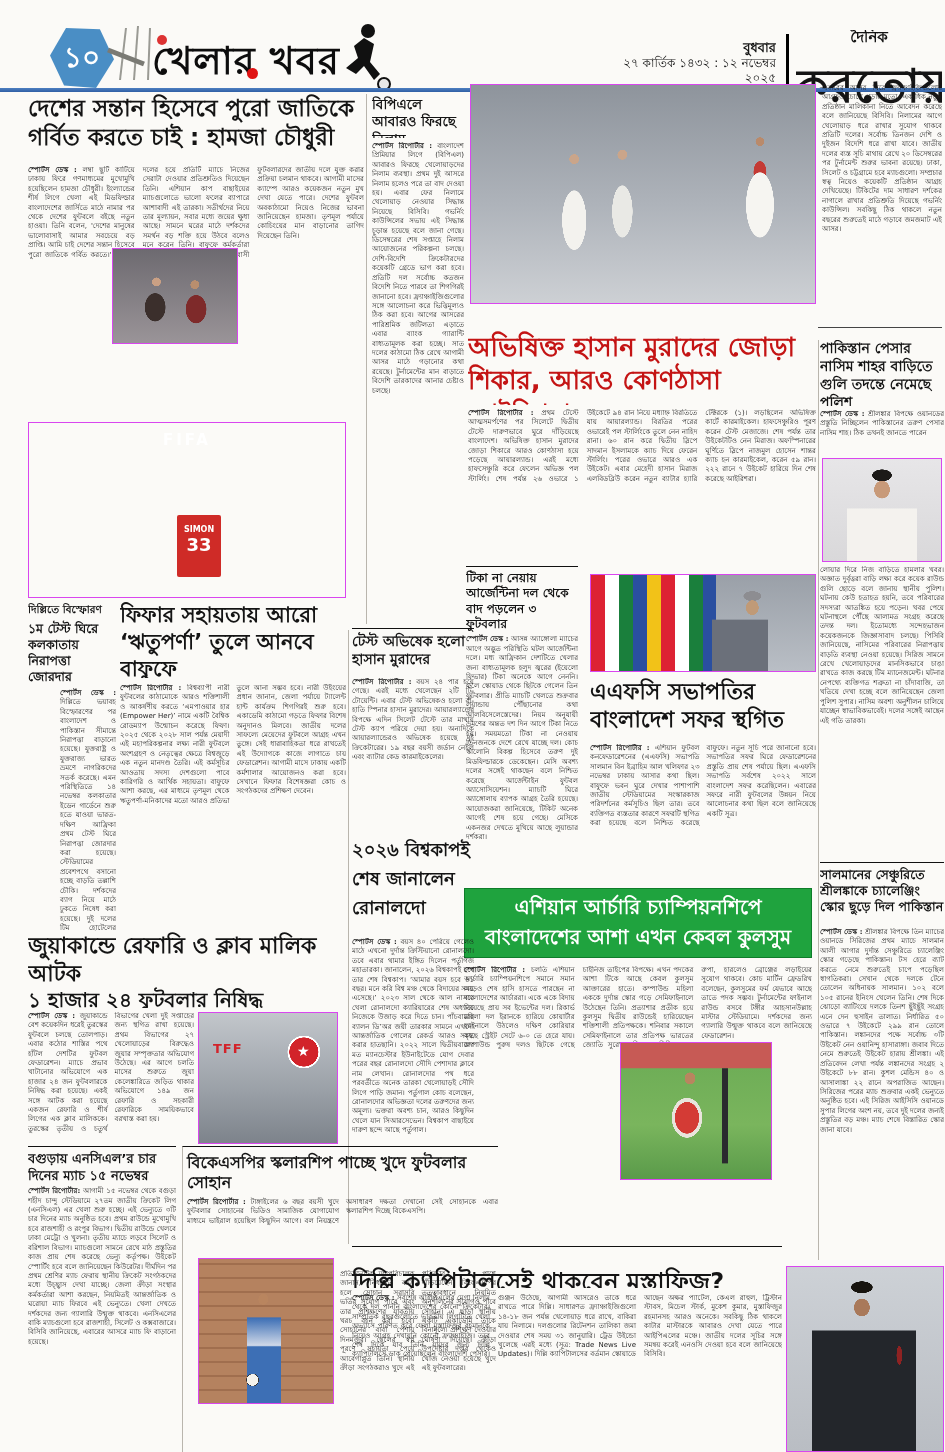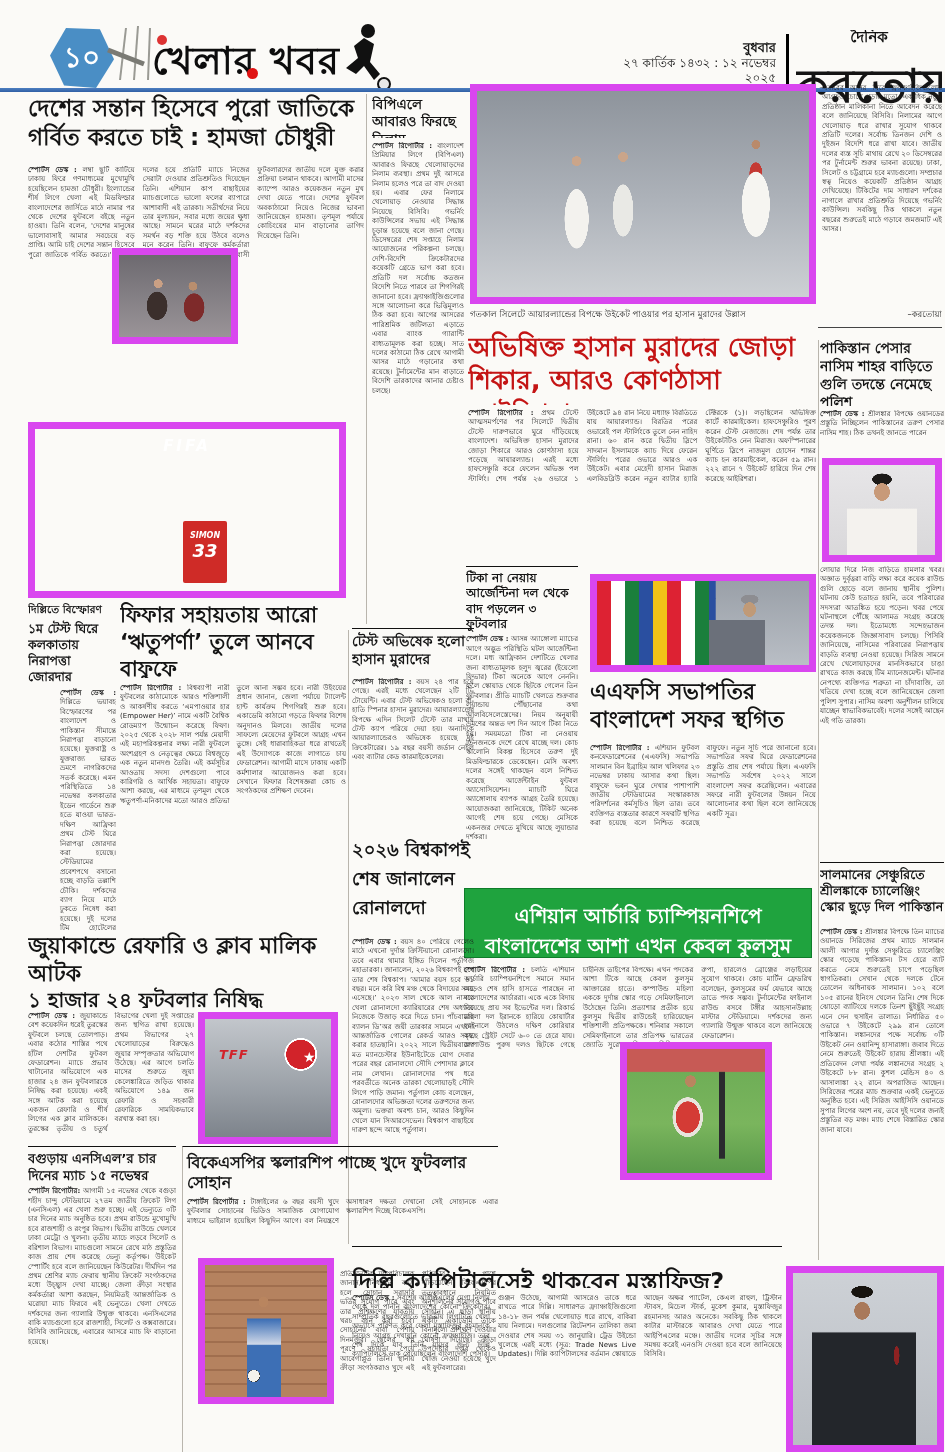--- a/index.html
+++ b/index.html
@@ -23,21 +23,21 @@
   .bt b{font-weight:700;}
   .c2{column-count:2;column-gap:7px;}
   .c3{column-count:3;column-gap:8px;}
   .cap{font-size:8.5px;color:#222;display:flex;justify-content:space-between;}
   .rule-t{border-top:1px solid #111;}
   .rule{background:#444;}
   .vrule{background:#b9b5ad;}
   .greenbox{background:#1fa33e;border:1px solid #0e7d2a;color:#fff;font-weight:900;
             text-align:center;line-height:1.5;}
   
-  .ph{border:7px solid #d946ef;font-style:italic;}
+  .ph{border:1px solid #d946ef;}
   .ph-cricket{background:
       radial-gradient(26px 64px at 30% 62%,#f3f2ee 0 46%,transparent 47%),
       radial-gradient(22px 56px at 44% 58%,#e9e9e5 0 46%,transparent 47%),
       radial-gradient(10px 10px at 30% 34%,#caa58a 0 48%,transparent 50%),
       radial-gradient(10px 10px at 44% 32%,#caa58a 0 48%,transparent 50%),
       radial-gradient(30px 70px at 84% 55%,#f6f5f1 0 46%,transparent 47%),
       radial-gradient(9px 9px at 84% 26%,#b98a6b 0 48%,transparent 50%),
       radial-gradient(14px 24px at 84% 40%,#c43a34 0 45%,transparent 47%),
       linear-gradient(180deg,#8e949c 0%,#aeb3ba 55%,#cdd0d4 100%);}
   .ph-hamza{background:
@@ -154,24 +154,20 @@
   </div>
   <div class="abs bt" style="left:372px;top:142px;width:92px;height:482px;">
     <b>স্পোর্টস রিপোর্টার :</b>
     <span>বাংলাদেশ প্রিমিয়ার লিগে (বিপিএল) আবারও ফিরছে খেলোয়াড়দের নিলাম ব্যবস্থা। প্রথম দুই আসরে নিলাম হলেও পরে তা বাদ দেওয়া হয়। এবার ফের নিলামে খেলোয়াড় নেওয়ার সিদ্ধান্ত নিয়েছে বিসিবি। গভর্নিং কাউন্সিলের সভায় এই সিদ্ধান্ত চূড়ান্ত হয়েছে বলে জানা গেছে। ডিসেম্বরের শেষ সপ্তাহে নিলাম আয়োজনের পরিকল্পনা চলছে। দেশি-বিদেশি ক্রিকেটারদের কয়েকটি গ্রেডে ভাগ করা হবে। প্রতিটি দল সর্বোচ্চ কতজন বিদেশি নিতে পারবে তা শিগগিরই জানানো হবে। ফ্র্যাঞ্চাইজিগুলোর সঙ্গে আলোচনা করে ভিত্তিমূল্যও ঠিক করা হবে। আগের আসরের পারিশ্রমিক জটিলতা এড়াতে এবার ব্যাংক গ্যারান্টি বাধ্যতামূলক করা হচ্ছে। সাত দলের কাঠামো ঠিক রেখে আগামী আসর মাঠে গড়ানোর কথা রয়েছে। টুর্নামেন্টের মান বাড়াতে বিদেশি তারকাদের আনার চেষ্টাও চলছে।</span>
   </div>
 
   <div class="abs ph ph-cricket" style="left:470px;top:84px;width:346px;height:220px;"></div>
   <div class="abs bt" style="left:822px;top:84px;width:120px;height:218px;">
     <span>এবারের আসর ঘিরে ফ্র্যাঞ্চাইজিগুলোর আগ্রহও চোখে পড়ার মতো। একাধিক নতুন প্রতিষ্ঠান মালিকানা নিতে আবেদন করেছে বলে জানিয়েছে বিসিবি। নিলামের আগে খেলোয়াড় ধরে রাখার সুযোগ থাকবে প্রতিটি দলের। সর্বোচ্চ তিনজন দেশি ও দুইজন বিদেশি ধরে রাখা যাবে। জাতীয় দলের ব্যস্ত সূচি মাথায় রেখে ২০ ডিসেম্বরের পর টুর্নামেন্ট শুরুর ভাবনা রয়েছে। ঢাকা, সিলেট ও চট্টগ্রামে হবে ম্যাচগুলো। সম্প্রচার স্বত্ব নিয়েও কয়েকটি প্রতিষ্ঠান আগ্রহ দেখিয়েছে। টিকিটের দাম সাধারণ দর্শকের নাগালে রাখার প্রতিশ্রুতি দিয়েছে গভর্নিং কাউন্সিল। সবকিছু ঠিক থাকলে নতুন বছরের শুরুতেই মাঠে গড়াবে জমজমাট এই আসর।</span>
   </div>
-  <div class="abs cap" style="left:470px;top:308px;width:472px;height:14px;">
-    <span>গতকাল সিলেটে আয়ারল্যান্ডের বিপক্ষে উইকেট পাওয়ার পর হাসান মুরাদের উল্লাস</span>
-    <span>–করতোয়া</span>
-  </div>
   <div class="abs rule" style="left:818px;top:327px;width:124px;height:1px;"></div>
 
   <div class="abs hl hl-red" style="left:468px;top:331px;width:348px;height:74px;font-size:26px;">
     <span>অভিষিক্ত হাসান মুরাদের জোড়া শিকার, আরও কোণঠাসা আইরিশরা</span>
   </div>
   <div class="abs bt c3" style="left:468px;top:409px;width:348px;height:154px;">
     <b>স্পোর্টস রিপোর্টার :</b>
     <span>প্রথম টেস্টে আত্মসমর্পণের পর সিলেটে দ্বিতীয় টেস্টে দারুণভাবে ঘুরে দাঁড়িয়েছে বাংলাদেশ। অভিষিক্ত হাসান মুরাদের জোড়া শিকারে আরও কোণঠাসা হয়ে পড়েছে আয়ারল্যান্ড। এরই মধ্যে হাফসেঞ্চুরি করে ফেলেন অভিজ্ঞ পল স্টার্লিং। শেষ পর্যন্ত ২৬ ওভারে ১ উইকেটে ৯৪ রান নিয়ে মধ্যাহ্ন বিরতিতে যায় আয়ারল্যান্ড। বিরতির পরের ওভারেই পল স্টার্লিংকে তুলে নেন নাহিদ রানা। ৬০ রান করে দ্বিতীয় স্লিপে সাদমান ইসলামকে ক্যাচ দিয়ে ফেরেন স্টার্লিং। পরের ওভারে আরও এক উইকেট। এবার মেহেদী হাসান মিরাজ এলবিডব্লিউ করেন নতুন ব্যাটার হ্যারি টেক্টরকে (১)। লড়ছিলেন অভিষিক্ত কার্টে কারমাইকেল। হাফসেঞ্চুরিও পূরণ করেন টেস্ট মেজাজে। শেষ পর্যন্ত তার উইকেটটিও নেন মিরাজ। অফস্পিনারের ঘূর্ণিতে স্লিপে নাজমুল হোসেন শান্তর ক্যাচ হন কারমাইকেল, করেন ৫৯ রান। ২২২ রানে ৭ উইকেট হারিয়ে দিন শেষ করেছে আইরিশরা।</span>
   </div>
 
@@ -187,21 +183,21 @@
 
   <div class="abs ph ph-afc" style="left:590px;top:574px;width:226px;height:98px;"></div>
   <div class="abs hl" style="left:590px;top:678px;width:226px;height:62px;font-size:22px;">
     <span>এএফসি সভাপতির বাংলাদেশ সফর স্থগিত</span>
   </div>
   <div class="abs bt c2" style="left:590px;top:744px;width:226px;height:140px;">
     <b>স্পোর্টস রিপোর্টার :</b>
     <span>এশিয়ান ফুটবল কনফেডারেশনের (এএফসি) সভাপতি সালমান বিন ইব্রাহিম আল খলিফার ২৩ নভেম্বর ঢাকায় আসার কথা ছিল। বাফুফে ভবন ঘুরে দেখার পাশাপাশি জাতীয় স্টেডিয়ামের সংস্কারকাজ পরিদর্শনের কর্মসূচিও ছিল তার। তবে ব্যক্তিগত ব্যস্ততার কারণে সফরটি স্থগিত করা হয়েছে বলে নিশ্চিত করেছে বাফুফে। নতুন সূচি পরে জানানো হবে। সভাপতির সফর ঘিরে ফেডারেশনের প্রস্তুতি প্রায় শেষ পর্যায়ে ছিল। এএফসি সভাপতি সর্বশেষ ২০২২ সালে বাংলাদেশ সফর করেছিলেন। এবারের সফরে নারী ফুটবলের উন্নয়ন নিয়ে আলোচনার কথা ছিল বলে জানিয়েছে একটি সূত্র।</span>
   </div>
 
-  <div class="abs greenbox" style="left:464px;top:888px;width:348px;height:70px;font-size:20px;padding-top:12px;">
+  <div class="abs greenbox" style="left:464px;top:888px;width:348px;height:70px;font-size:20px;padding-top:3px;">
     <span>এশিয়ান আর্চারি চ্যাম্পিয়নশিপে বাংলাদেশের আশা এখন কেবল কুলসুম</span>
   </div>
   <div class="abs bt c3" style="left:464px;top:966px;width:348px;height:276px;">
     <b>স্পোর্টস রিপোর্টার :</b>
     <span>চলতি এশিয়ান আর্চারি চ্যাম্পিয়নশিপে সমানে সমান লড়েও শেষ হাসি হাসতে পারছেন না বাংলাদেশের আর্চাররা। একে একে বিদায় নিয়েছে প্রায় সব ইভেন্টের দল। রিকার্ভ মহিলা দল ইরানকে হারিয়ে কোয়ার্টার ফাইনালে উঠলেও দক্ষিণ কোরিয়ার কাছে স্ট্রেইট সেটে ৬-০ তে হেরে যায়। কম্পাউন্ড পুরুষ দলও ছিটকে গেছে চাইনিজ তাইপের বিপক্ষে। এখন পদকের আশা টিকে আছে কেবল কুলসুম আক্তারের হাতে। কম্পাউন্ড মহিলা এককে দুর্দান্ত স্কোর গড়ে সেমিফাইনালে উঠেছেন তিনি। প্রত্যাশার প্রতীক হয়ে কুলসুম দ্বিতীয় রাউন্ডেই হারিয়েছেন শক্তিশালী প্রতিপক্ষকে। শনিবার সকালে সেমিফাইনালে তার প্রতিপক্ষ ভারতের জ্যোতি সুরেখা। জিতলে নিশ্চিত হবে রুপা, হারলেও ব্রোঞ্জের লড়াইয়ের সুযোগ থাকবে। কোচ মার্টিন ফ্রেডরিখ বলেছেন, কুলসুমের ফর্ম যেভাবে আছে তাতে পদক সম্ভব। টুর্নামেন্টের ফাইনাল রাউন্ড বসবে টঙ্গীর আহসানউল্লাহ মাস্টার স্টেডিয়ামে। দর্শকদের জন্য গ্যালারি উন্মুক্ত থাকবে বলে জানিয়েছে ফেডারেশন।</span>
   </div>
   <div class="abs ph ph-archer" style="left:620px;top:1042px;width:152px;height:138px;"></div>
 
   <div class="abs hl rule-t" style="left:352px;top:1246px;width:430px;height:42px;font-size:24px;padding-top:20px;">
     <span>দিল্লি ক্যাপিটালসেই থাকবেন মুস্তাফিজ?</span>

